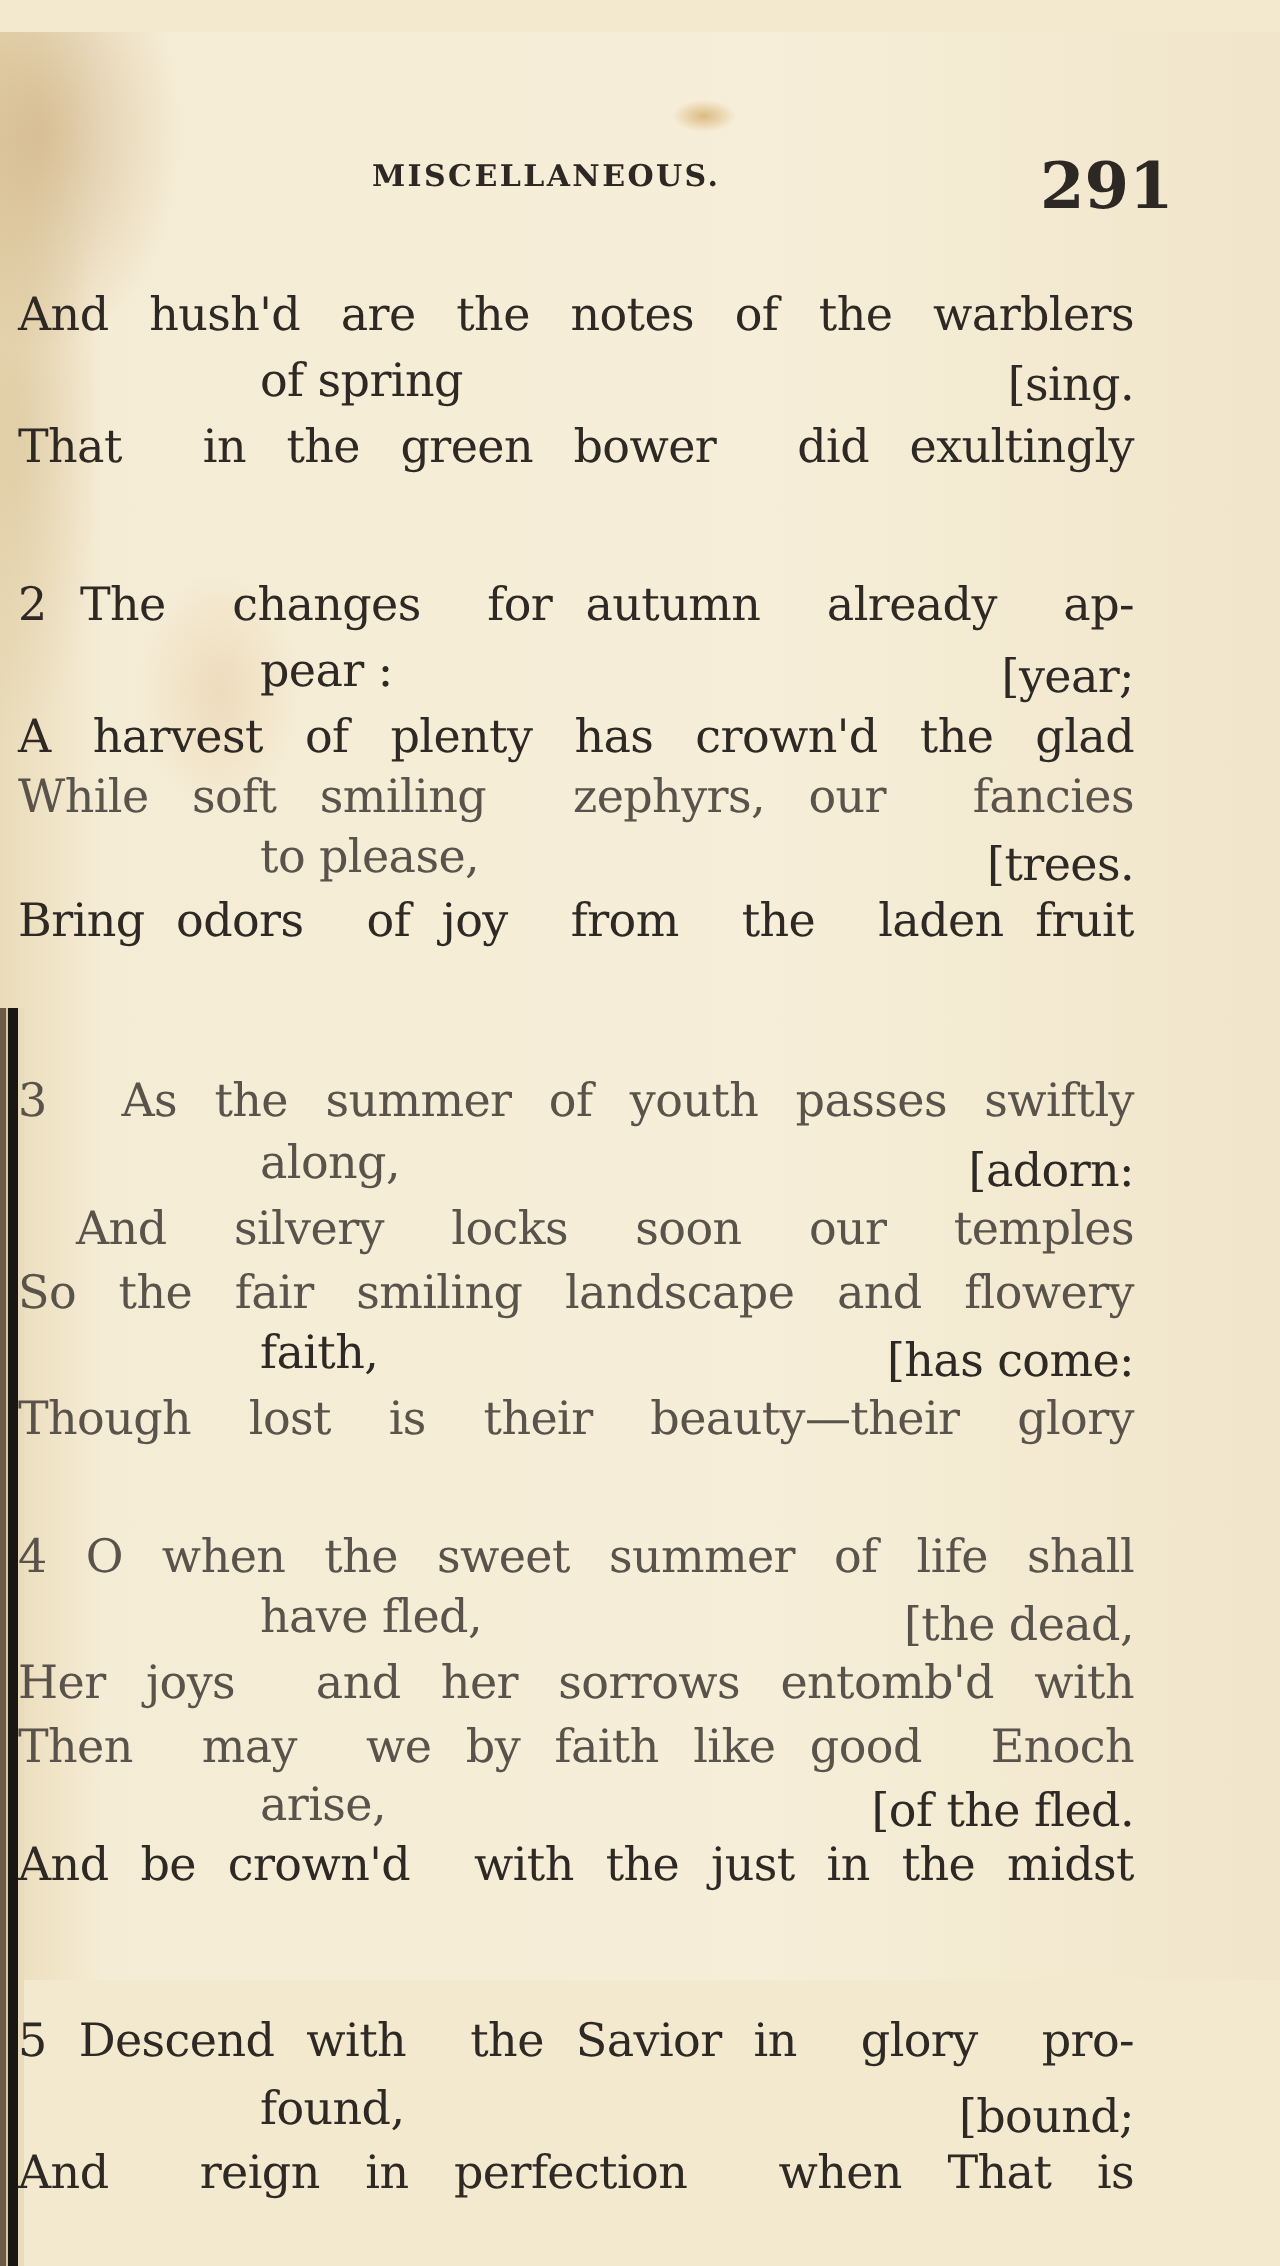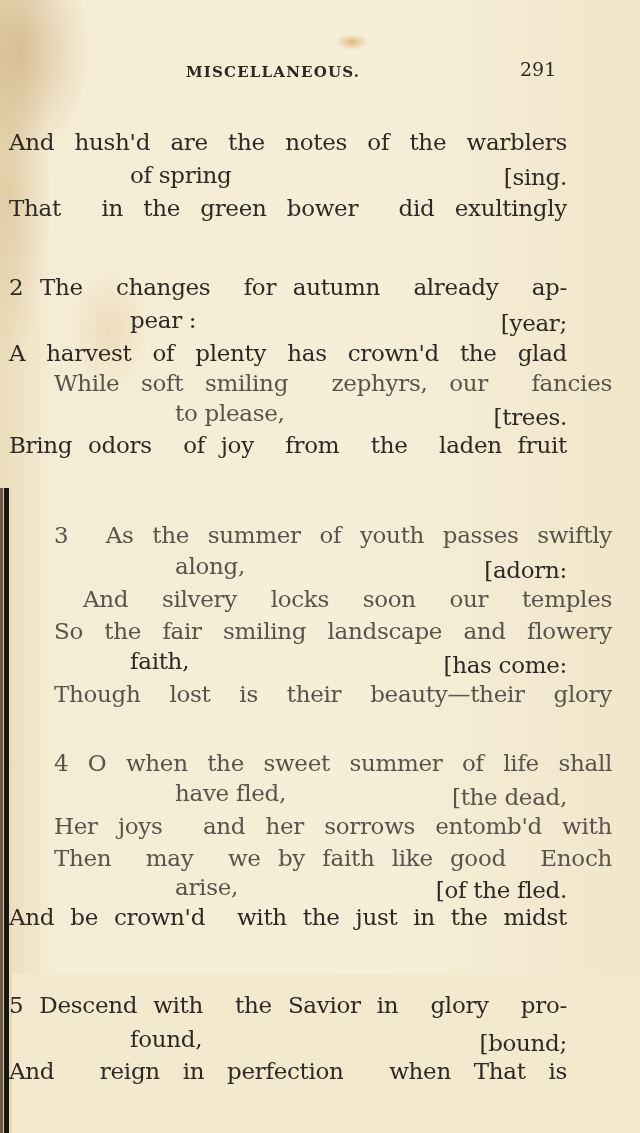--- a/index.html
+++ b/index.html
@@ -3,21 +3,21 @@
   <meta charset="utf-8">
   <style>
     html, body { margin: 0; padding: 0; }
     body {
       width: 640px; height: 1133px; overflow: hidden; position: relative;
       background: #f3e9cf;
       font-family: "DejaVu Serif", serif;
       color: #2a2520;
     }
     .page {
-      position: absolute; left: 0; top: 0; width: 640px; height: 974px;
+      position: absolute; left: 0; top: 16px; width: 640px; height: 974px;
       background:
         radial-gradient(ellipse 70px 110px at 20px 50px, rgba(196,160,110,0.55), rgba(196,160,110,0) 100%),
         radial-gradient(ellipse 40px 160px at 10px 200px, rgba(205,175,125,0.35), rgba(205,175,125,0) 100%),
         radial-gradient(ellipse 16px 8px at 352px 42px, rgba(205,150,70,0.6), rgba(205,150,70,0) 100%),
         radial-gradient(ellipse 40px 60px at 110px 330px, rgba(215,170,110,0.25), rgba(215,170,110,0) 100%),
         linear-gradient(90deg, #eadcb9 0%, #f5ecd5 8%, #f6eed8 60%, #f1e6cb 100%);
     }
     .binding {
       position: absolute; left: 0; top: 488px; width: 12px; height: 645px;
       background: linear-gradient(90deg, #6b5a45 0px, #6b5a45 3px, #d7c6a3 3px, #d7c6a3 4px, #1a1612 4px, #1a1612 9px, #e9dcbd 9px, #e9dcbd 12px);
@@ -25,33 +25,33 @@
     .header {
       position: absolute; top: 60px; left: 0; width: 640px; height: 30px;
     }
     .running-title {
       position: absolute; left: 186px; top: 3px;
       font-family: "DejaVu Serif", serif; font-size: 15px; font-weight: bold;
       letter-spacing: 1.2px; color: #2d2823;
     }
     .page-number {
       position: absolute; left: 520px; top: -2px;
-      font-family: "DejaVu Serif", serif; font-size: 19px; font-weight: normal;
+      font-family: "DejaVu Serif", serif; font-size: 32px; font-weight: bold;
       color: #2d2823;
     }
     .line {
       position: absolute; white-space: pre;
       font-family: "DejaVu Serif", serif; font-size: 23px; line-height: 30px;
       color: #2e2924; letter-spacing: -0.3px;
     }
     .line.full { left: 9px; width: 558px; text-align: justify; text-align-last: justify; }
     .line.indent { left: 130px; }
     .line.turnover { right: 73px; text-align: center; }
     .line.verse-indent { left: 38px; width: 529px; text-align: justify; text-align-last: justify; }
-    .faded { color: #5a534b; margin-left: 45px; }
+    .faded { color: #5a534b; }
   </style>
 </head>
 <body>
 
 <div class="page">
   <div class="binding"></div>
 
   <div class="header">
     <span class="running-title">MISCELLANEOUS.</span>
     <span class="page-number">291</span>

